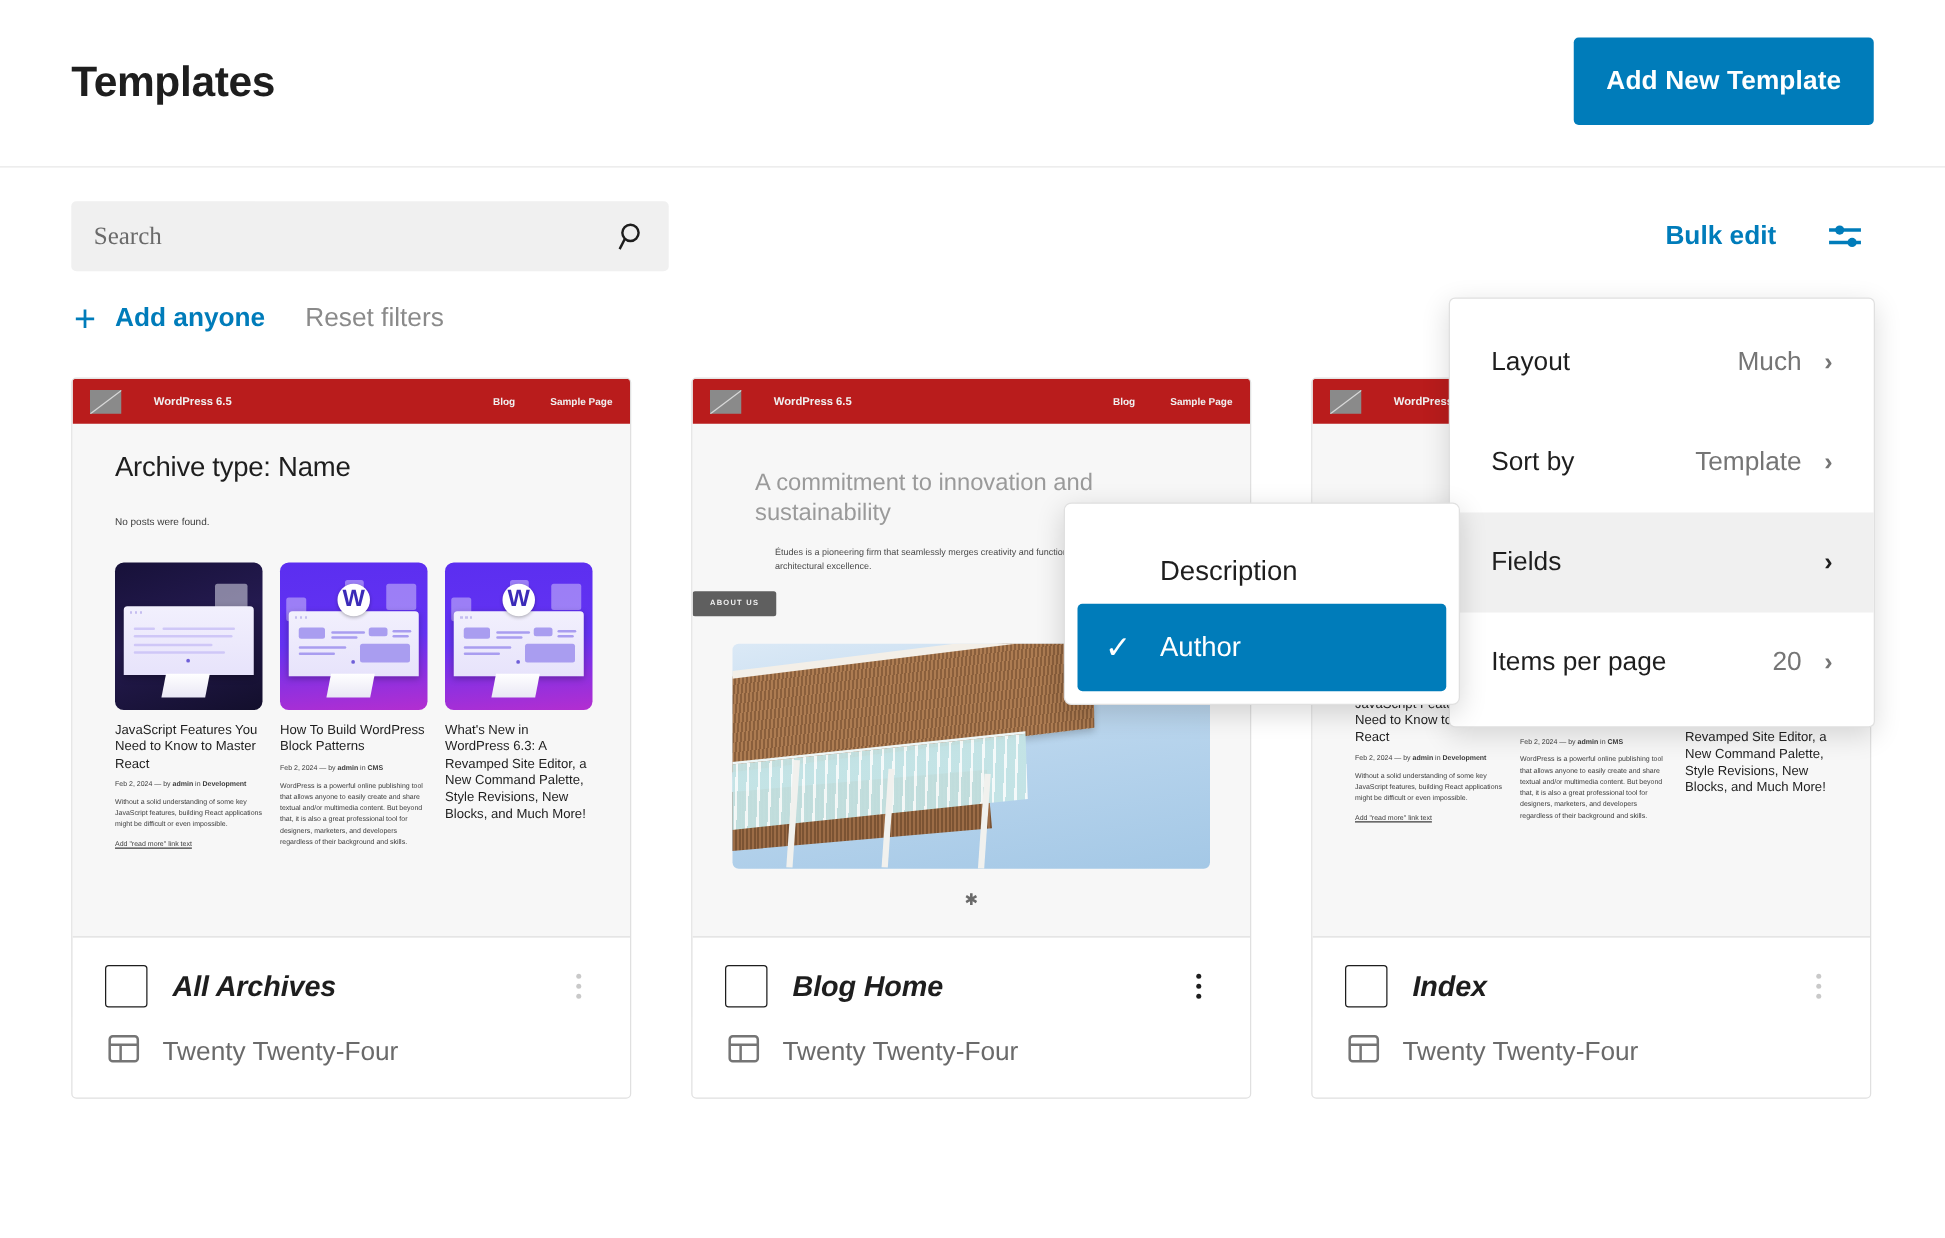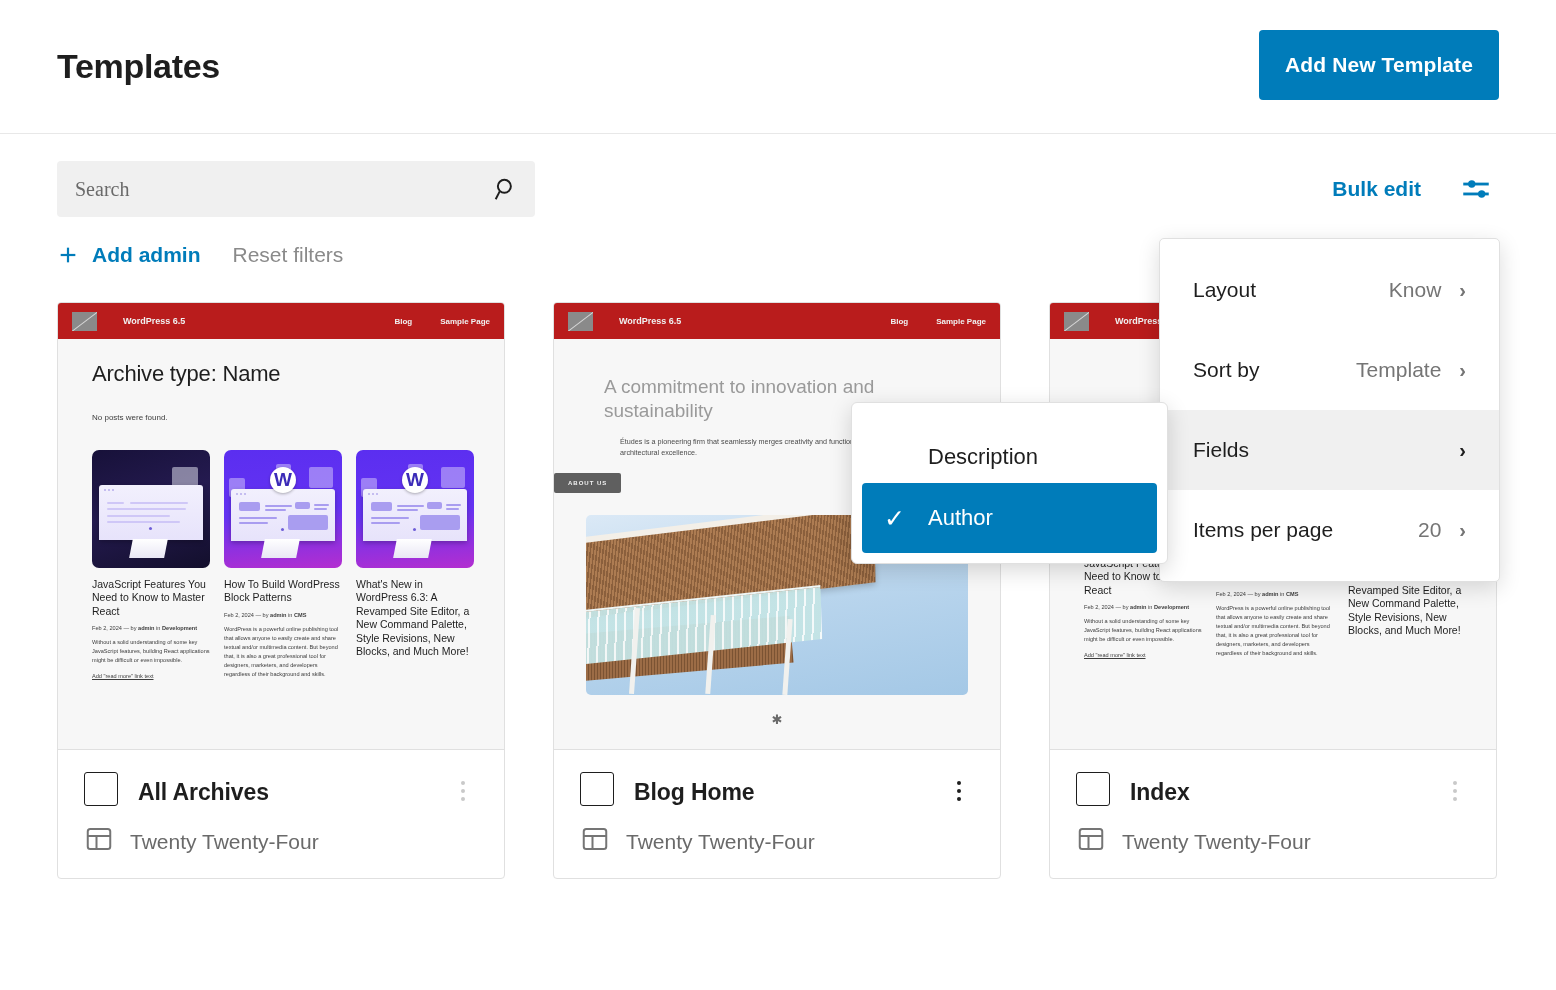--- a/index.html
+++ b/index.html
@@ -336,21 +336,21 @@
   .post-col-sm { position:absolute; width:5px; background:#f1f1ee; }
   .asterisk {
     position:absolute;
     bottom: 22px; left: 50%;
     transform: translateX(-50%);
     color: #6a6a6a;
     font-size: 13px;
   }
 
   .card-footer { padding: 22px 26px 24px 26px; }
-  .footer-row1 { display: flex; align-items: flex-end; }
+  .footer-row1 { display: flex; align-items: center; font-style: italic; }
   .checkbox {
     width: 34px; height: 34px;
     border: 1.6px solid #1e1e1e;
     border-radius: 3px;
     background: #fff;
     cursor: pointer;
     flex: none;
   }
   .card-name {
     font-size: 23px;
@@ -461,21 +461,21 @@
 </div>
 
 <div class="filter-row">
   <button class="add-filter-btn">
     <span class="plus-icon">
       <svg viewBox="0 0 24 24" width="22" height="22" stroke="#007cba" stroke-width="2.4" fill="none">
         <line x1="12" y1="4" x2="12" y2="20"></line>
         <line x1="4" y1="12" x2="20" y2="12"></line>
       </svg>
     </span>
-    <span>Add admin</span>
+    <span>Add anyone</span>
   </button>
   <button class="reset-filters-btn">Reset filters</button>
 </div>
 
 <div class="grid">
 
   <div class="card">
     <div class="card-preview">
       <div class="mini-header">
         <span class="mini-logo"></span>
@@ -766,21 +766,21 @@
         <span class="theme-name">Twenty Twenty-Four</span>
       </div>
     </div>
   </div>
 
 </div>
 
 <div class="view-menu">
   <div class="vm-item">
     <span class="vm-label">Layout</span>
-    <span class="vm-value">Know</span>
+    <span class="vm-value">Much</span>
     <span class="vm-chevron">›</span>
   </div>
   <div class="vm-item">
     <span class="vm-label">Sort by</span>
     <span class="vm-value">Template</span>
     <span class="vm-chevron">›</span>
   </div>
   <div class="vm-item highlight">
     <span class="vm-label">Fields</span>
     <span class="vm-value"></span>

